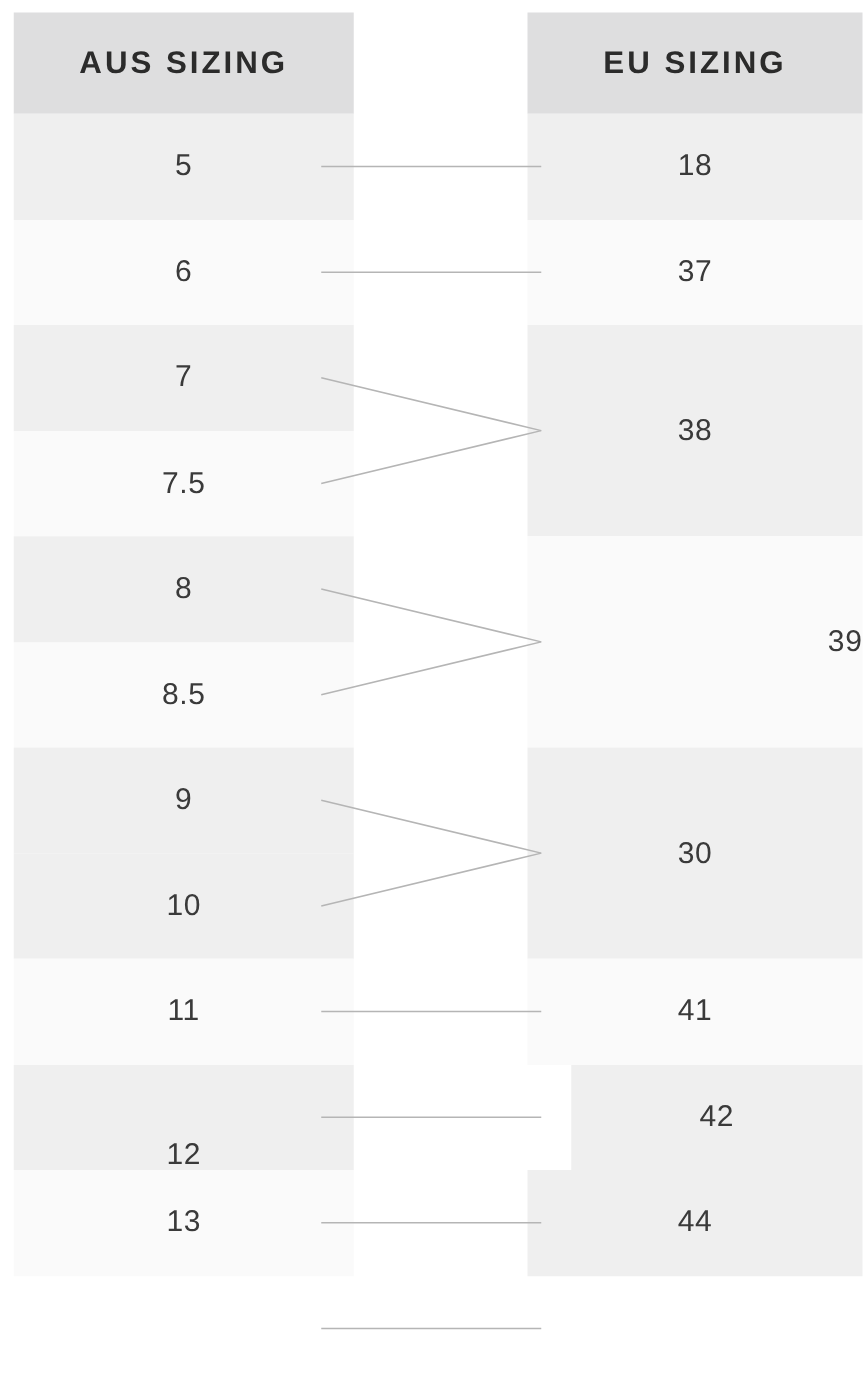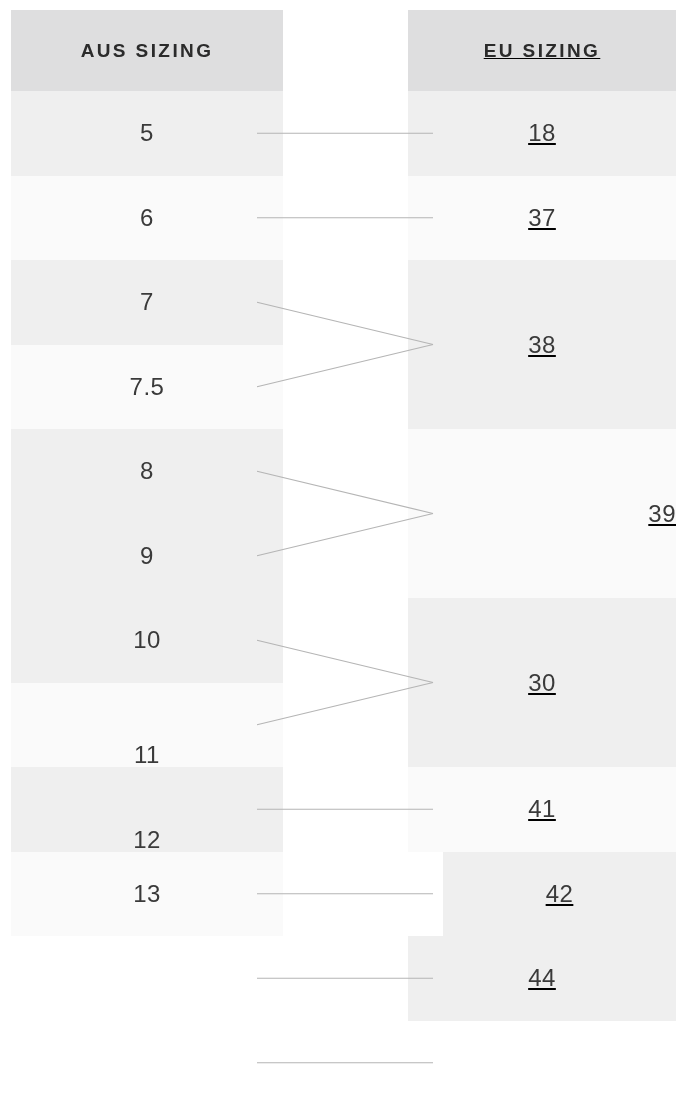--- a/index.html
+++ b/index.html
@@ -26,37 +26,36 @@
     position: absolute;
     top: 0;
     display: flex;
     flex-direction: column;
   }
   #aus-column {
     left: 11px;
     width: 272px;
   }
   #eu-column {
-    left: 408px;
+    left: 422px;
     width: 268px;
-    text-decoration: underline;
   }
 
   
   .col-header {
     height: 81px;
     margin-top: 10px;
     background: #dededf;
     display: flex;
     align-items: center;
     justify-content: center;
     box-sizing: border-box;
   }
   .col-header-label {
-    font-size: 19px;
+    font-size: 25px;
     font-weight: 700;
     letter-spacing: 2.4px;
     color: #2b2b2b;
     text-transform: uppercase;
     font-family: "Liberation Sans", sans-serif;
   }
 
   
   .cells {
     display: flex;
@@ -108,27 +107,30 @@
         </div>
         <div class="cell cell-shade-dark" style="height: 84.5px;">
           <span class="cell-value">7</span>
         </div>
         <div class="cell cell-shade-light" style="height: 84.5px;">
           <span class="cell-value">7.5</span>
         </div>
         <div class="cell cell-shade-dark" style="height: 84.5px;">
           <span class="cell-value">8</span>
         </div>
+        <div class="cell cell-shade-light" style="height: 84.5px;">
+          <span class="cell-value">8.5</span>
+        </div>
         <div class="cell cell-shade-dark" style="height: 84.5px;">
           <span class="cell-value">9</span>
         </div>
         <div class="cell cell-shade-dark" style="height: 84.5px;">
           <span class="cell-value">10</span>
         </div>
-        <div class="cell cell-shade-light" style="height: 84.5px; align-items: flex-end;">
+        <div class="cell cell-shade-light" style="height: 84.5px;">
           <span class="cell-value">11</span>
         </div>
         <div class="cell cell-shade-dark" style="height: 84.5px; align-items: flex-end;">
           <span class="cell-value">12</span>
         </div>
         <div class="cell cell-shade-light" style="height: 84.5px;">
           <span class="cell-value">13</span>
         </div>
       </div>
   </div>

